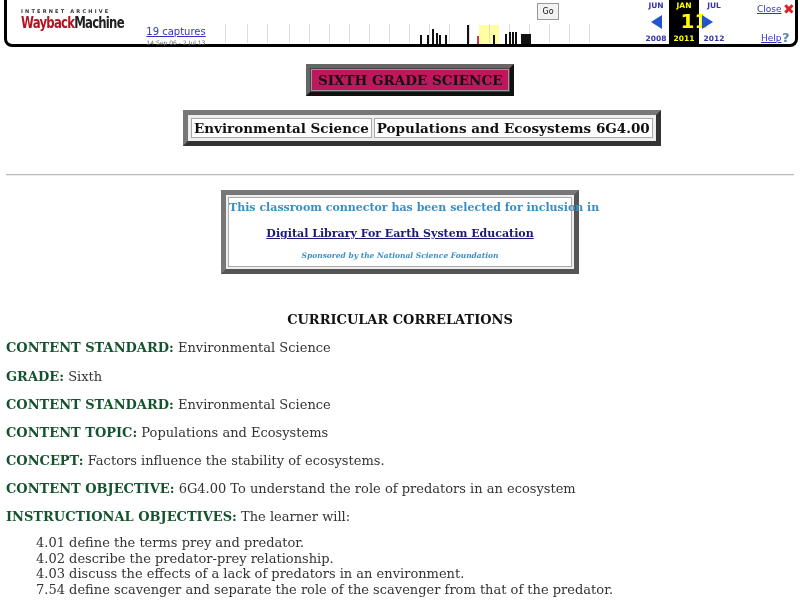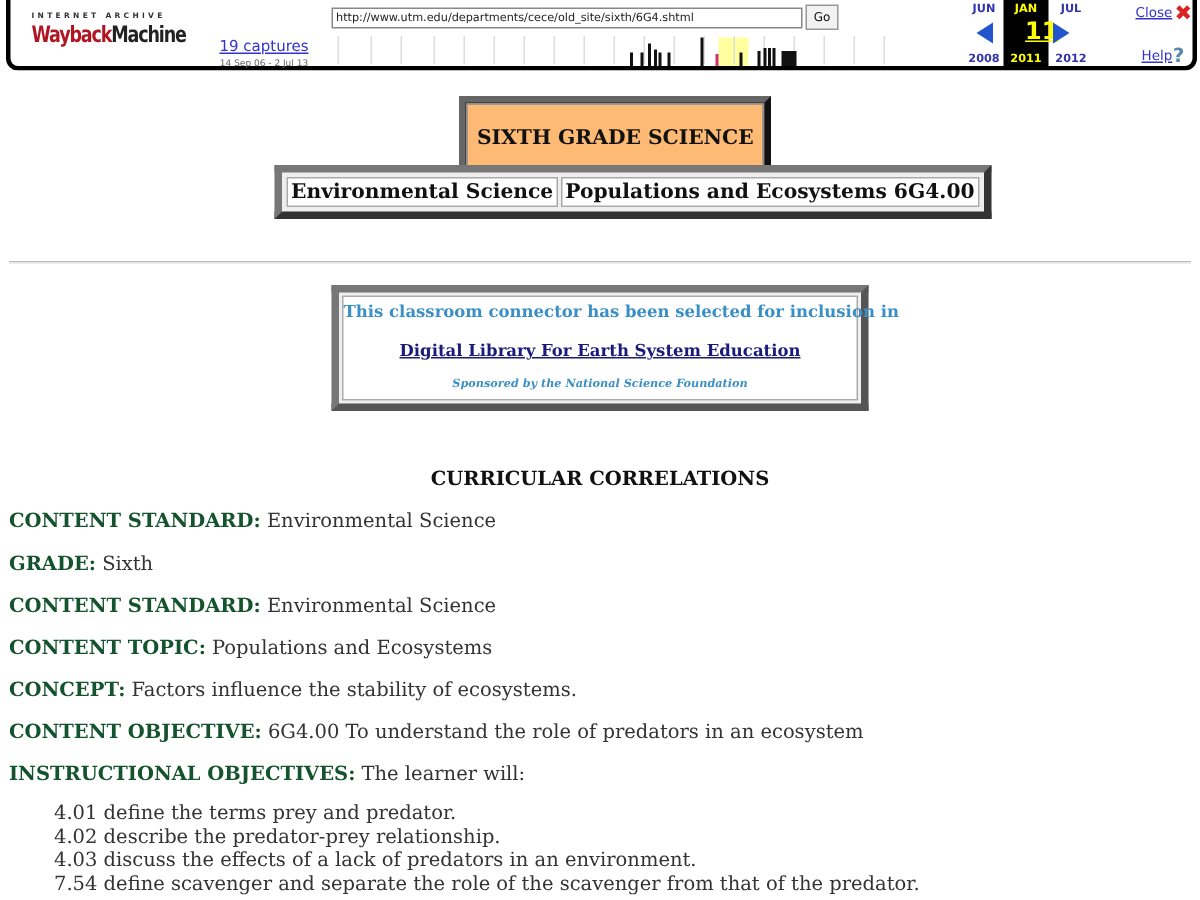--- a/index.html
+++ b/index.html
@@ -19,34 +19,34 @@
   #wm .go { position:absolute; left:530px; top:3px; width:20px; height:15px; border:1px solid #999; background:#f2f2f2; font-size:8px; line-height:15px; text-align:center; color:#111; }
   #wm .spark { position:absolute; left:210px; top:22px; width:390px; height:22px; }
   #wm .spark .yr { position:absolute; top:2px; width:1px; height:19px; background:#ddd; }
   #wm .spark .bar { position:absolute; bottom:0; width:1.5px; background:#111; }
   #wm .nav { position:absolute; left:634px; top:0; width:96px; height:44px; }
   #wm .nav .col { position:absolute; top:0; width:30px; text-align:center; font-weight:bold; font-size:7.5px; color:#33a; }
   #wm .nav .col .mo { position:absolute; top:1px; left:0; width:30px; }
   #wm .nav .col .yy { position:absolute; top:34px; left:0; width:30px; }
   #wm .nav .cur { left:28px; background:#000; height:44px; color:#ff0; }
   #wm .nav .cur .mo, #wm .nav .cur .yy { color:#ff0; }
-  #wm .nav .cur .day { position:absolute; top:10px; left:0; width:51px; font-size:16px; line-height:22px; color:#ff0;text-decoration:underline; }
+  #wm .nav .cur .day { position:absolute; top:10px; left:0; width:51px; font-size:20px; line-height:22px; color:#ff0; }
   #wm .nav .prev { left:0; }
   #wm .nav .next { left:58px; }
   #wm .nav .arrow { position:absolute; top:15px; width:0; height:0; border-top:7px solid transparent; border-bottom:7px solid transparent; }
   #wm .nav .prev .arrow { left:10px; border-right:11px solid #2255cc; }
   #wm .nav .next .arrow { left:3px; border-left:11px solid #2255cc; }
   #wm .close { position:absolute; left:750px; top:4px; font-size:9px; color:#33c; text-decoration:underline; }
   #wm .close-x { position:absolute; left:776px; top:1px; font-size:14px; font-weight:bold; color:#d22; }
   #wm .help { position:absolute; left:754px; top:33px; font-size:9px; color:#33c; text-decoration:underline; }
   #wm .help-q { position:absolute; left:775px; top:30px; font-size:13px; font-weight:bold; color:#58a; }
 
   
   .title-box { position:absolute; left:306px; top:64px; border:4px outset #666; padding:1px; background:#444; }
-  .title-box .inner { background:#fdba74; border:1px solid #999; padding:14px 6px; font-weight:bold; font-size:13.5px; color:#111; }
+  .title-box .inner { background:#be185d; border:1px solid #999; padding:2px 6px; font-weight:bold; font-size:13.5px; color:#111; }
   .info-table { position:absolute; left:183px; top:110px; border:5px solid #555; border-right-color:#333; border-bottom-color:#333; border-left-color:#777; border-top-color:#777; background:#eee; padding:1px; }
   .info-table table { border-collapse:separate; border-spacing:2px; }
   .info-table td { border:1px solid #aaa; background:#fff; font-weight:bold; font-size:13.5px; padding:1px 2px; color:#111; white-space:nowrap; }
   .info-table td.c1 { width:160px; }
   .info-table td.c2 { width:248px; }
 
   hr.sep { position:absolute; left:6px; top:174px; width:788px; height:0; margin:0; border:none; border-top:1px solid #bbb; border-bottom:1px solid #eee; }
 
   .dlese { position:absolute; left:221px; top:190px; width:348px; height:74px; border:5px solid #555; border-top-color:#777; border-left-color:#777; background:#eee; }
   .dlese .inner { position:absolute; left:2px; top:2px; right:2px; bottom:2px; background:#fff; border:1px solid #aaa; text-align:center; }
@@ -64,21 +64,20 @@
 
 <div id="wm">
   <div class="logo">
     <div class="ia">INTERNET ARCHIVE</div>
     <div class="wb"><span class="w">Wayback</span><span class="m">Machine</span></div>
   </div>
   <div class="caps">
     <a>19 captures</a>
     <span class="range">14 Sep 06 - 2 Jul 13</span>
   </div>
-  <div class="url">http://www.utm.edu/departments/cece/old_site/sixth/6G4.shtml</div>
   <div class="go">Go</div>
   <div class="spark" id="spark">
       <div style="position: absolute; bottom: 0px; left: 262px; width: 20px; height: 19px; background: rgb(255, 255, 160);"></div>
       <div class="yr" style="left: 8px;"></div>
       <div class="yr" style="left: 30px;"></div>
       <div class="yr" style="left: 50px;"></div>
       <div class="yr" style="left: 72px;"></div>
       <div class="yr" style="left: 92px;"></div>
       <div class="yr" style="left: 112px;"></div>
       <div class="yr" style="left: 132px;"></div>

